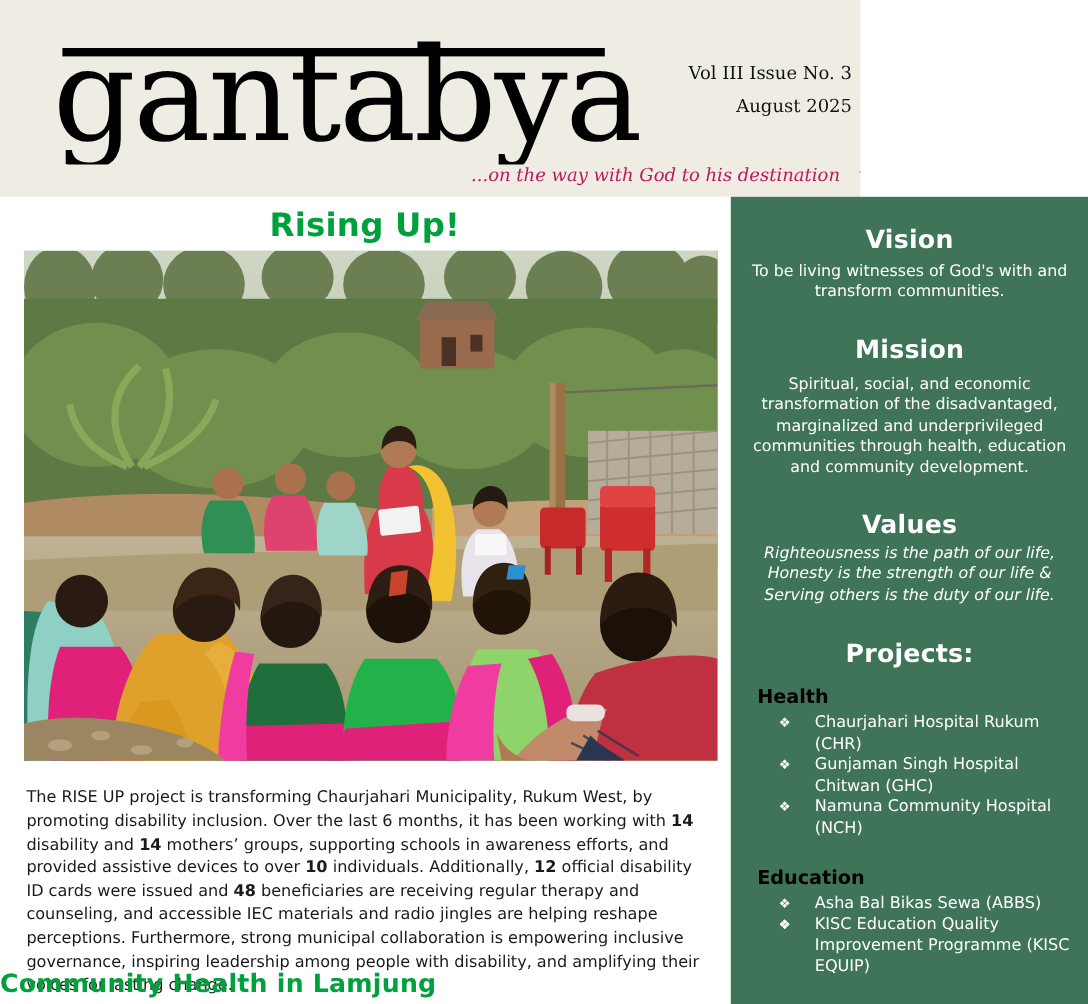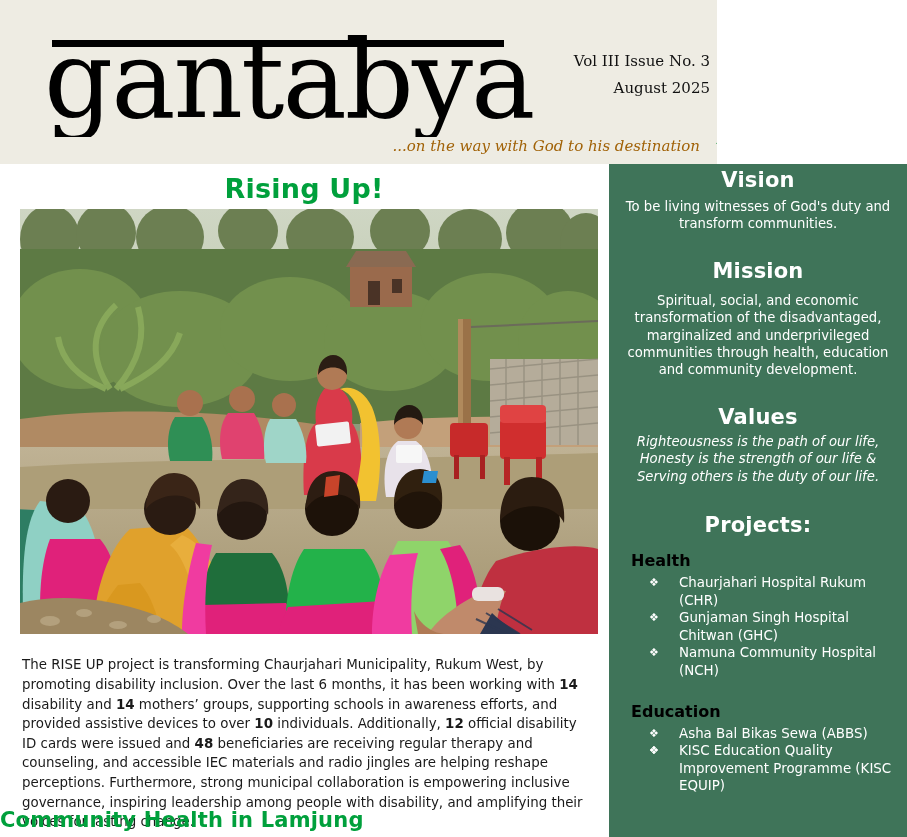--- a/index.html
+++ b/index.html
@@ -43,21 +43,21 @@
   .issue-line div { white-space: nowrap; }
 
   .tagline {
     position: absolute;
     left: 300px; top: 137px;
     width: 400px;
     text-align: right;
     font-family: "DejaVu Serif", serif;
     font-style: italic;
     font-size: 15px;
-    color: #a16207;
+    color: #be185d;
     white-space: nowrap;
   }
 
   .logo {
     position: absolute;
     left: 712px; top: 8px;
     width: 180px; height: 148px;
   }
 
   
@@ -122,21 +122,21 @@
     font-family: "DejaVu Sans", sans-serif;
   }
   .sb-h1 {
     margin: 0;
     text-align: center;
     font-size: 21px;
     font-weight: bold;
     color: #ffffff;
     letter-spacing: 0.2px;
   }
-  .sb-vision-h { padding-top: 4px; }
+  .sb-vision-h { padding-top: 24px; }
   .sb-mission-h { padding-top: 26px; }
   .sb-values-h { padding-top: 26px; }
   .sb-projects-h { padding-top: 28px; }
 
   .sb-p {
     margin: 6px 14px 0 14px;
     text-align: center;
     font-size: 13.2px;
     line-height: 17.4px;
     color: #ffffff;
@@ -379,21 +379,21 @@
   </div>
 
   <p class="body-text"><span>The RISE UP project is transforming Chaurjahari Municipality, Rukum West, by promoting disability inclusion. Over the last 6 months, it has been working with </span><b>14</b><span> disability and </span><b>14</b><span> mothers’ groups, supporting schools in awareness efforts, and provided assistive devices to over </span><b>10</b><span> individuals. Additionally, </span><b>12</b><span> official disability ID cards were issued and </span><b>48</b><span> beneficiaries are receiving regular therapy and counseling, and accessible IEC materials and radio jingles are helping reshape perceptions. Furthermore, strong municipal collaboration is empowering inclusive governance, inspiring leadership among people with disability, and amplifying their voices for lasting change.</span></p>
 
   <h1 class="article-title title-lamjung">Community Health in Lamjung</h1>
 </div>
 
 <div class="sidebar">
 
   <h2 class="sb-h1 sb-vision-h">Vision</h2>
-  <p class="sb-p sb-vision-p">To be living witnesses of God's duty and transform communities.</p>
+  <p class="sb-p sb-vision-p">To be living witnesses of God's with and transform communities.</p>
 
   <h2 class="sb-h1 sb-mission-h">Mission</h2>
   <p class="sb-p sb-mission-p">Spiritual, social, and economic transformation of the disadvantaged, marginalized and underprivileged communities through health, education and community development.</p>
 
   <h2 class="sb-h1 sb-values-h">Values</h2>
   <p class="sb-p sb-values-p">Righteousness is the path of our life, Honesty is the strength of our life &amp; Serving others is the duty of our life.</p>
 
   <h2 class="sb-h1 sb-projects-h">Projects:</h2>
 
   <div>

